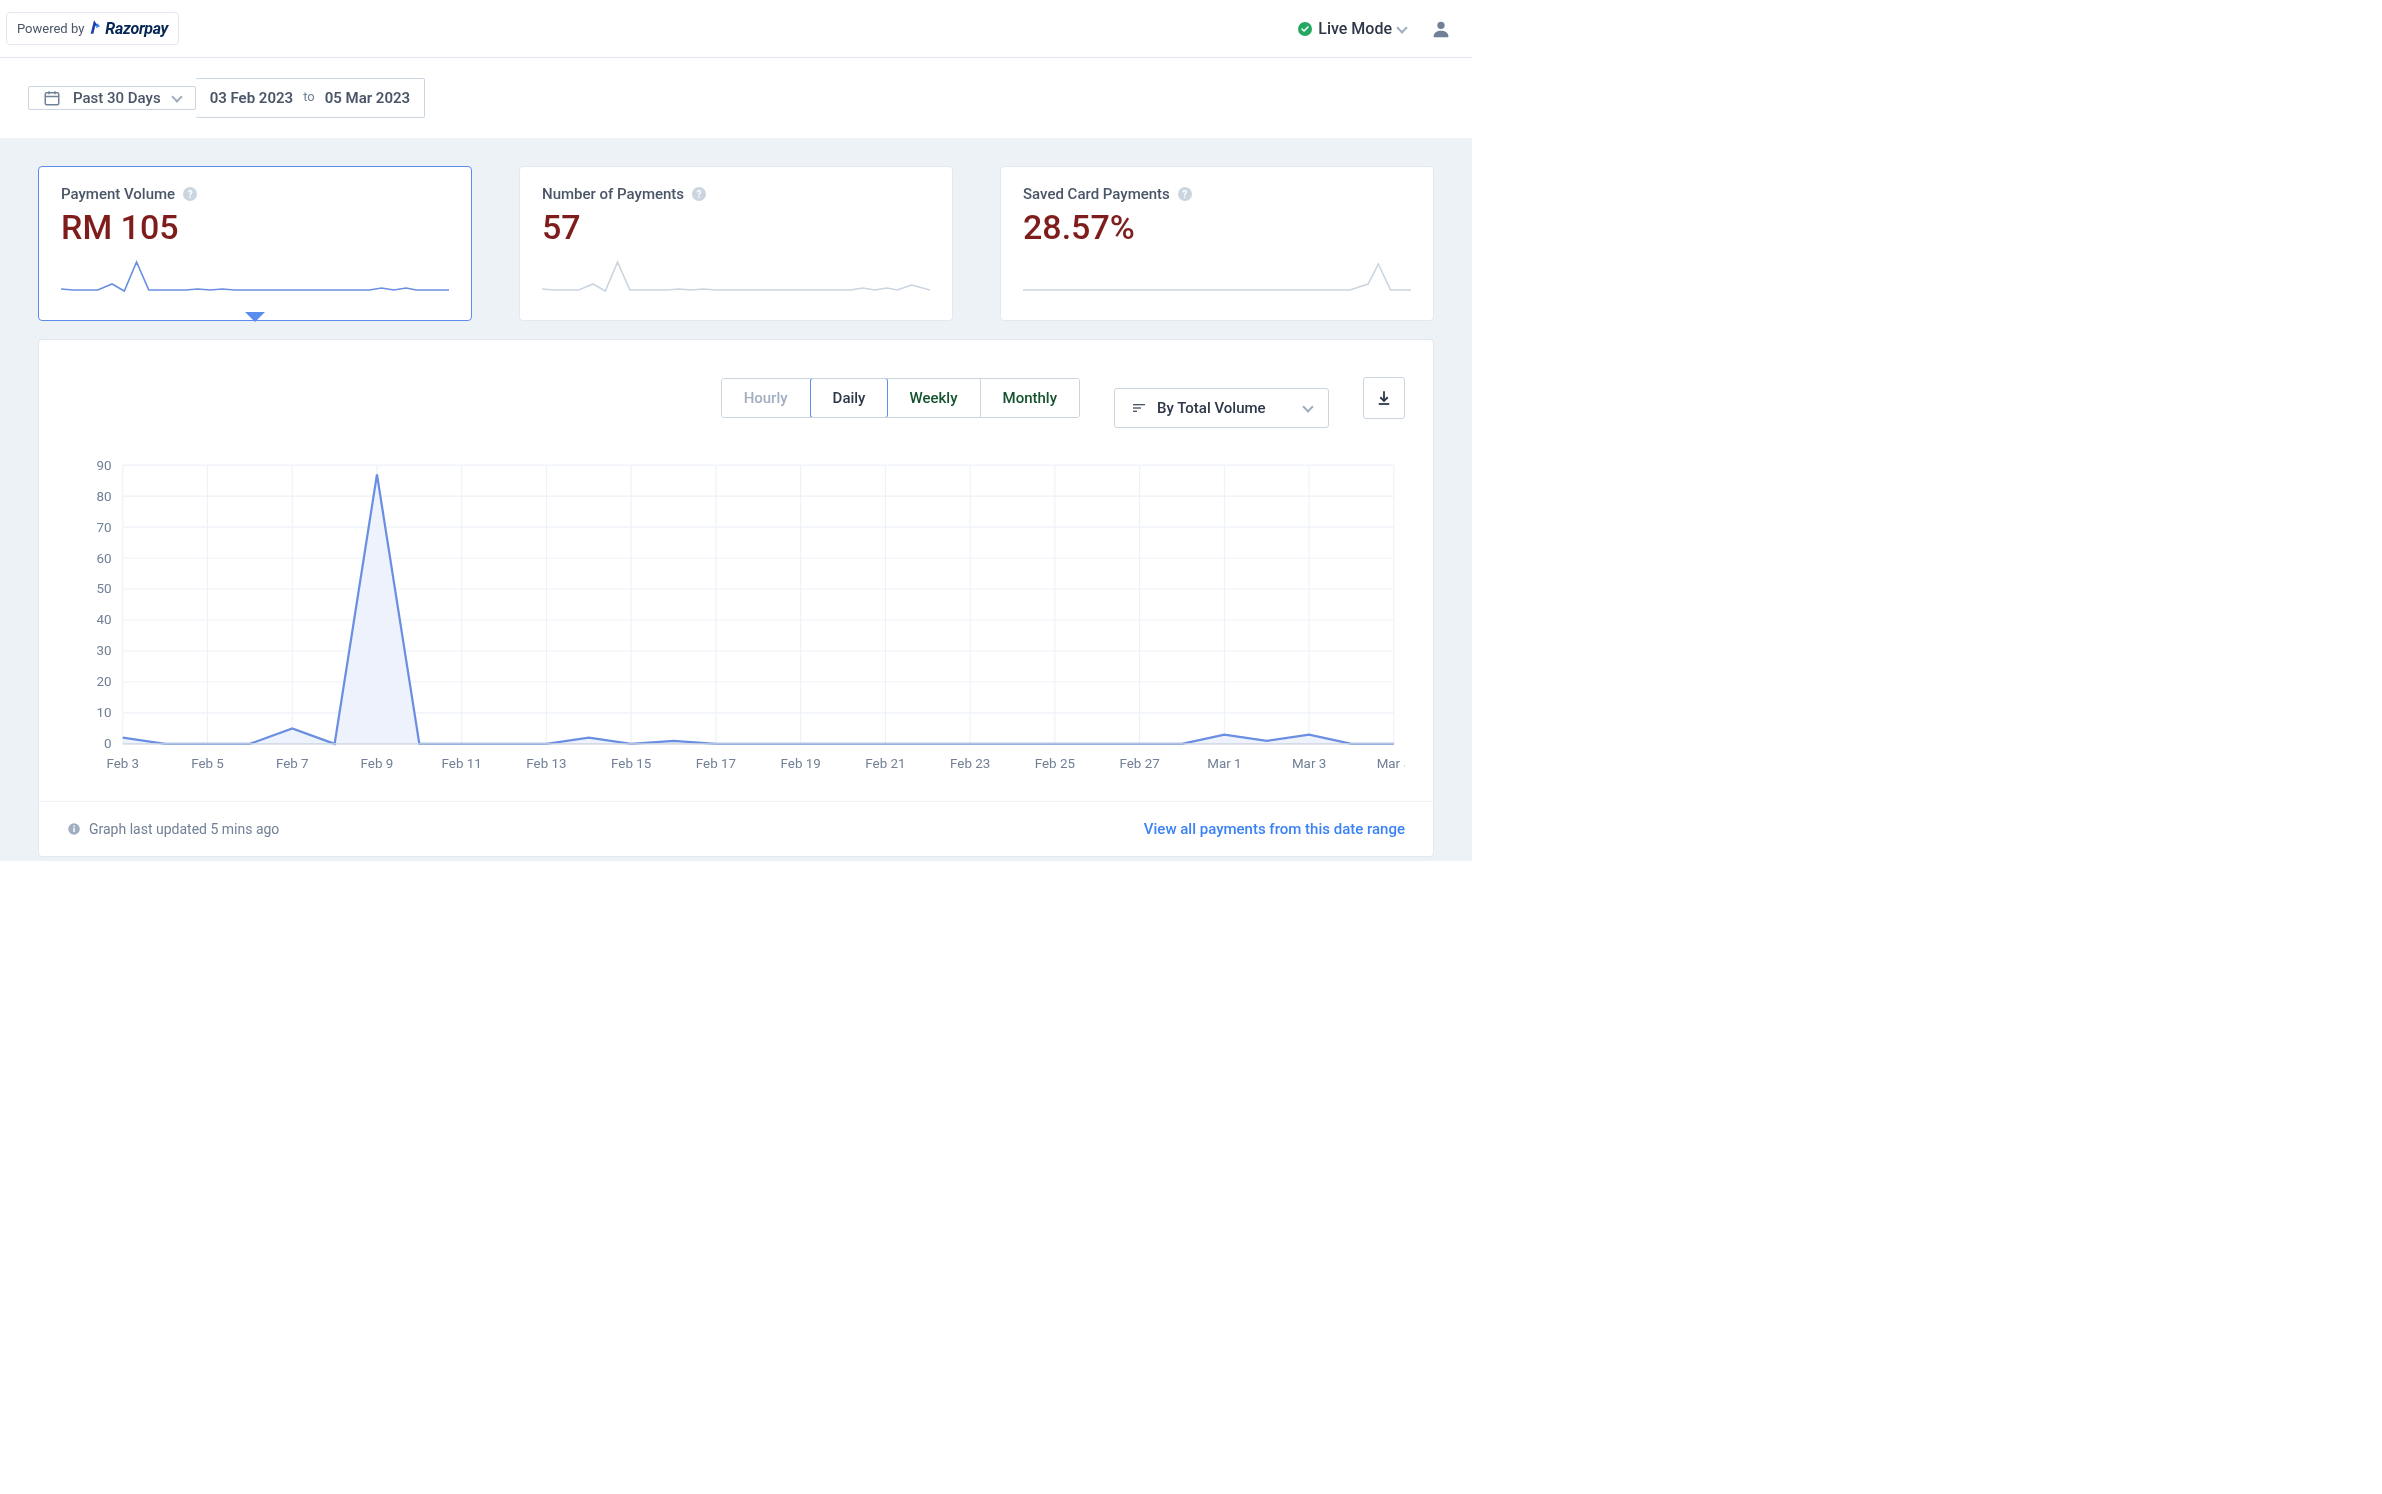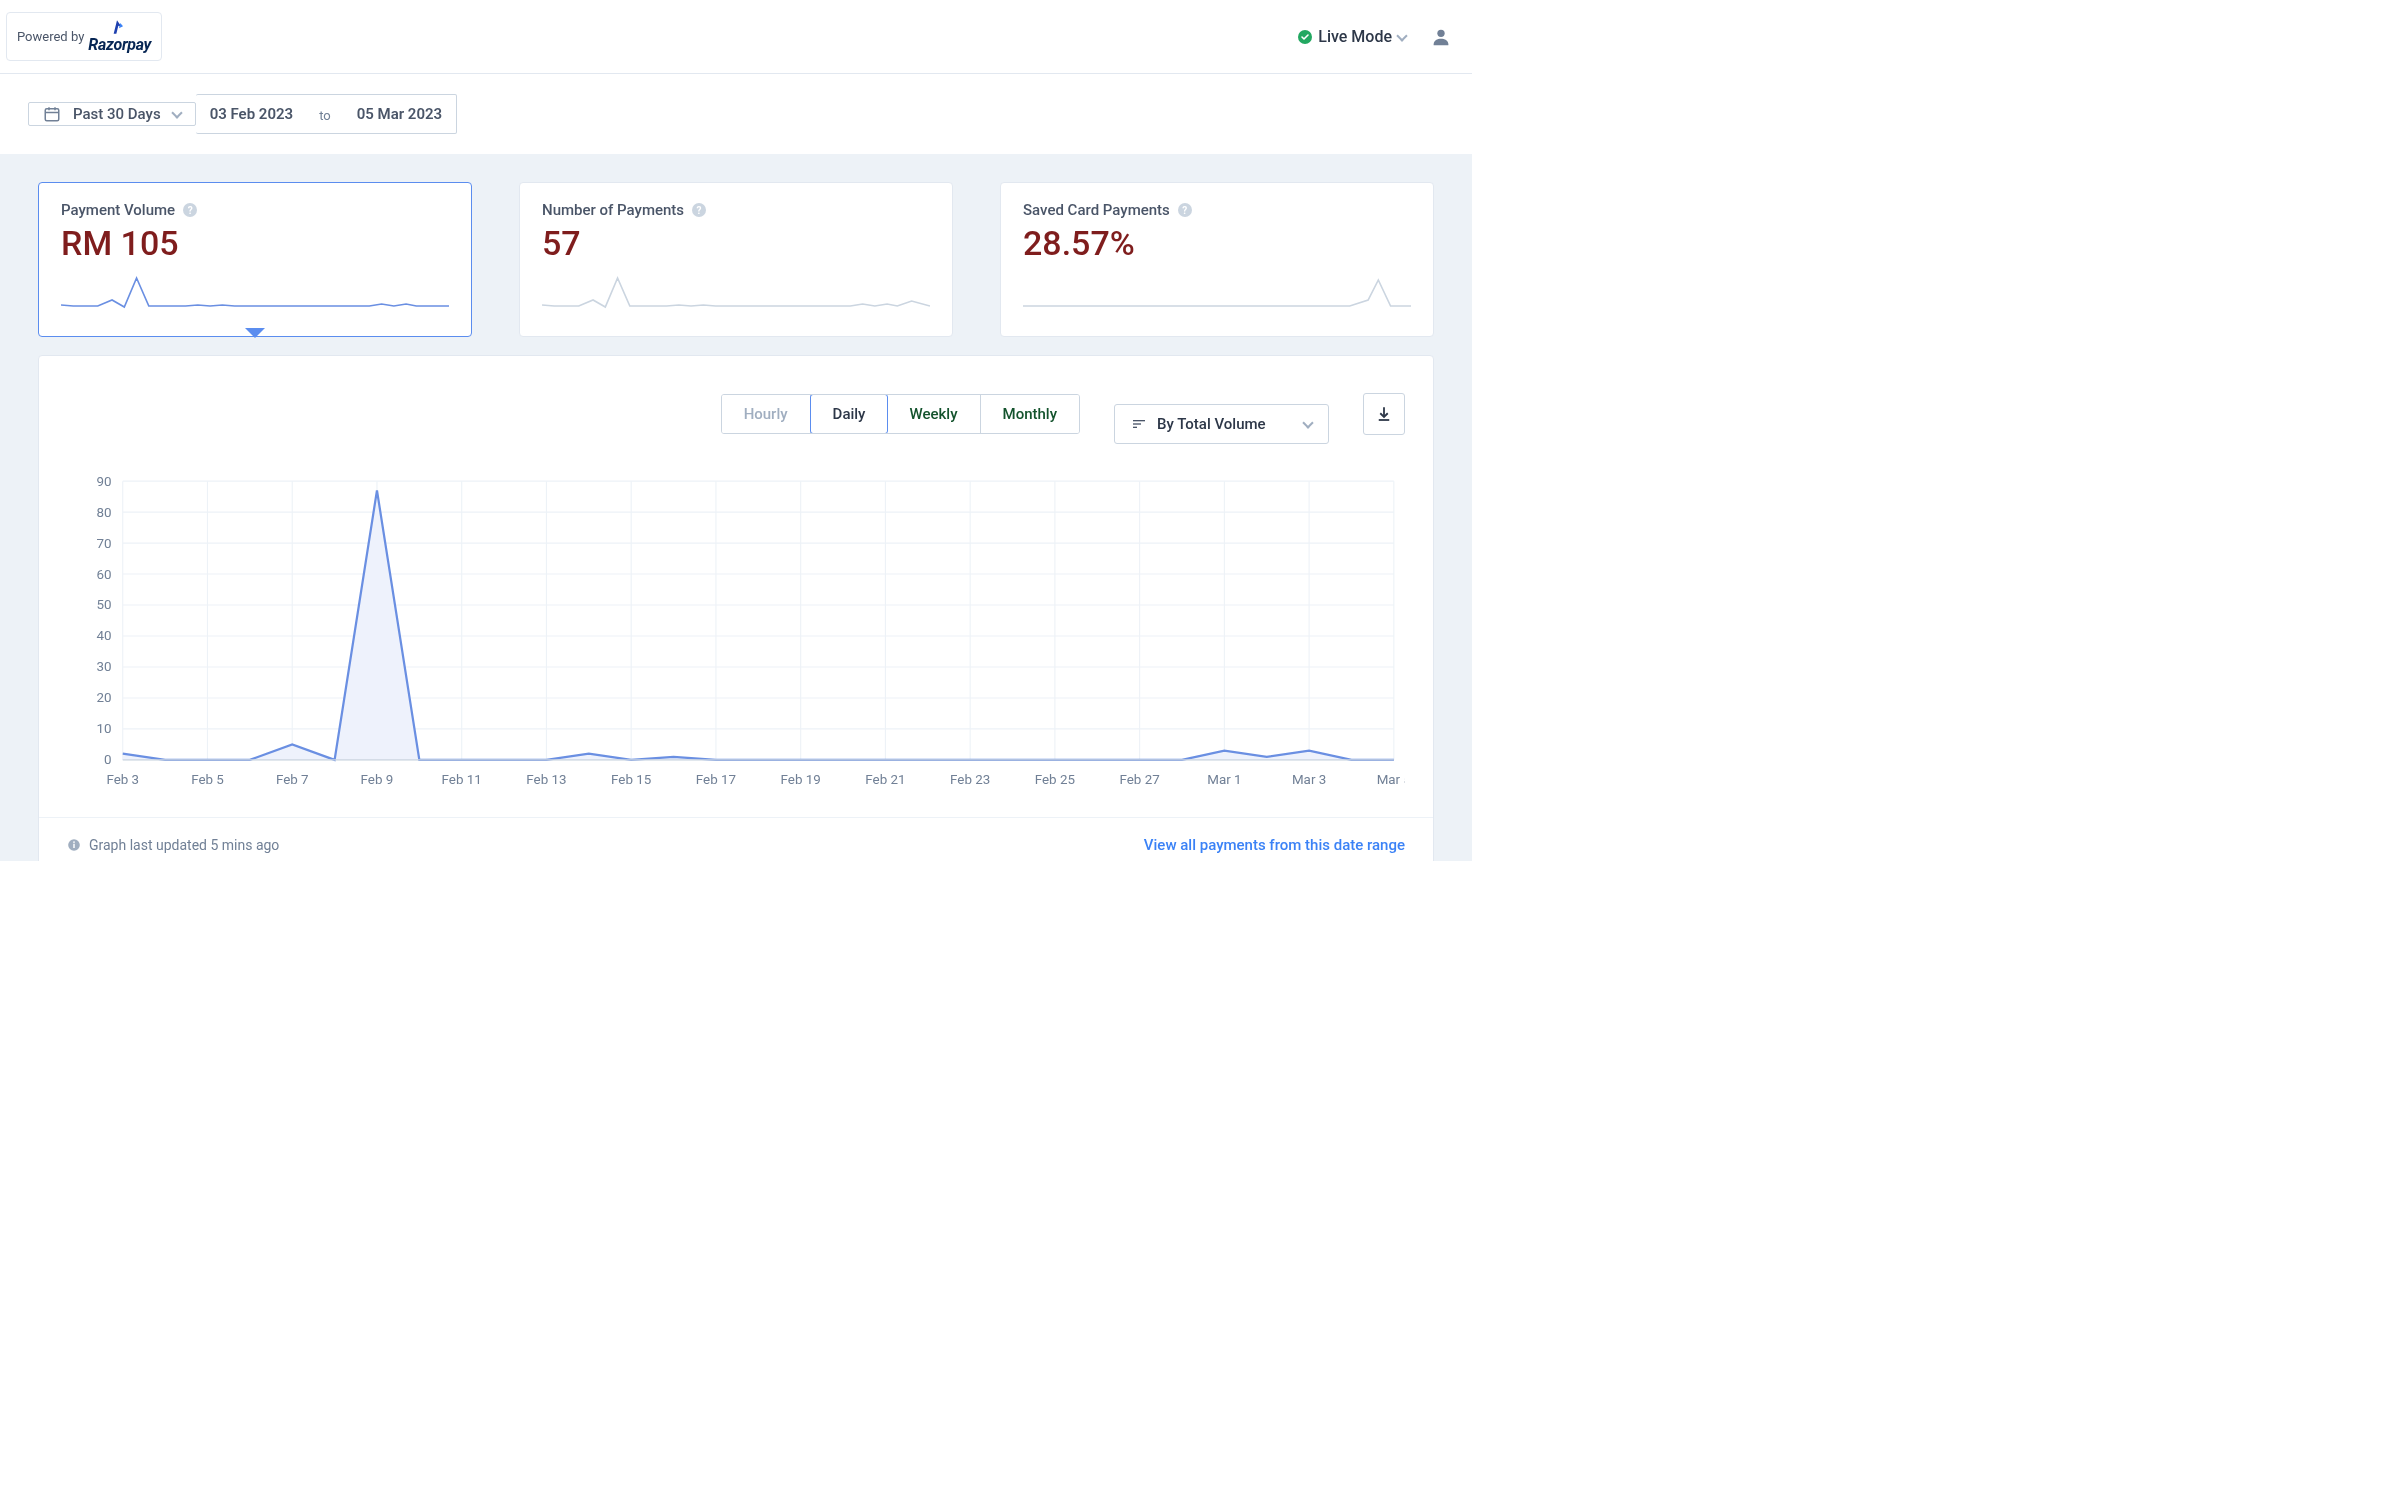--- a/index.html
+++ b/index.html
@@ -29,27 +29,25 @@
     border: 1px solid #e2e8f0;
     border-radius: 4px;
     padding: 6px 10px;
     font-size: 13px;
     color: #4a5568;
     cursor: pointer;
     gap:4px;
   }
   .rz-logo {
     display:flex;
-    align-items:center;
     font-weight:700;
     color:#072654;
     font-size:16px;
     font-style: italic;
     letter-spacing:-0.3px;
-    flex-direction:column;
   }
   .rz-logo svg { margin-right:1px;}
   .top-right {
     display: flex;
     align-items: center;
     gap: 24px;
   }
   .live-mode {
     display: flex;
     align-items: center;
@@ -80,26 +78,26 @@
     border-radius: 2px;
     padding: 2px 14px;
     gap: 12px;
     font-size: 15px;
     color: #4a5568;
     font-weight: 500;
     cursor:pointer;
   }
   .date-range {
     display: flex;
-    align-items: flex-end;
+    align-items: flex-start;
     border: 1px solid #cbd5e0;
     border-left: none;
     border-radius: 2px;
     padding: 10px 14px;
-    gap: 26px;
+    gap: 10px;
     font-size: 15px;
     color: #4a5568;
     font-weight: 600;
   }
   .date-range .to { font-weight: 400; font-size: 13px; color:#718096;}
   .content-area {
     background: #edf2f7;
     padding: 28px 38px;
     min-height: 720px;
   }

